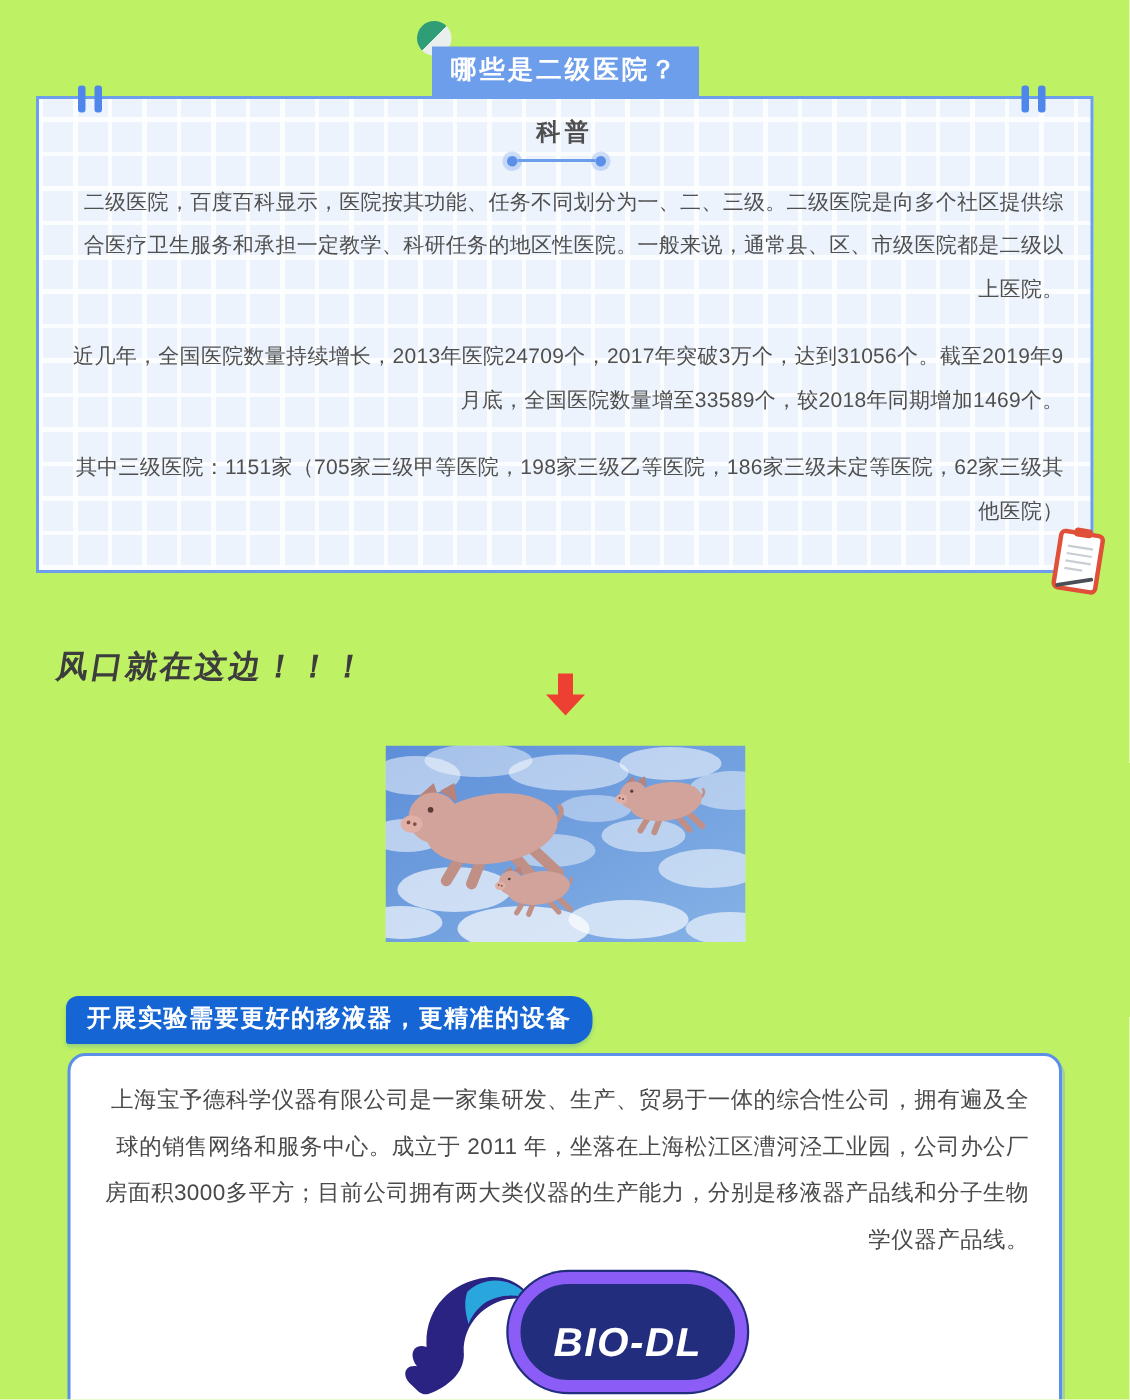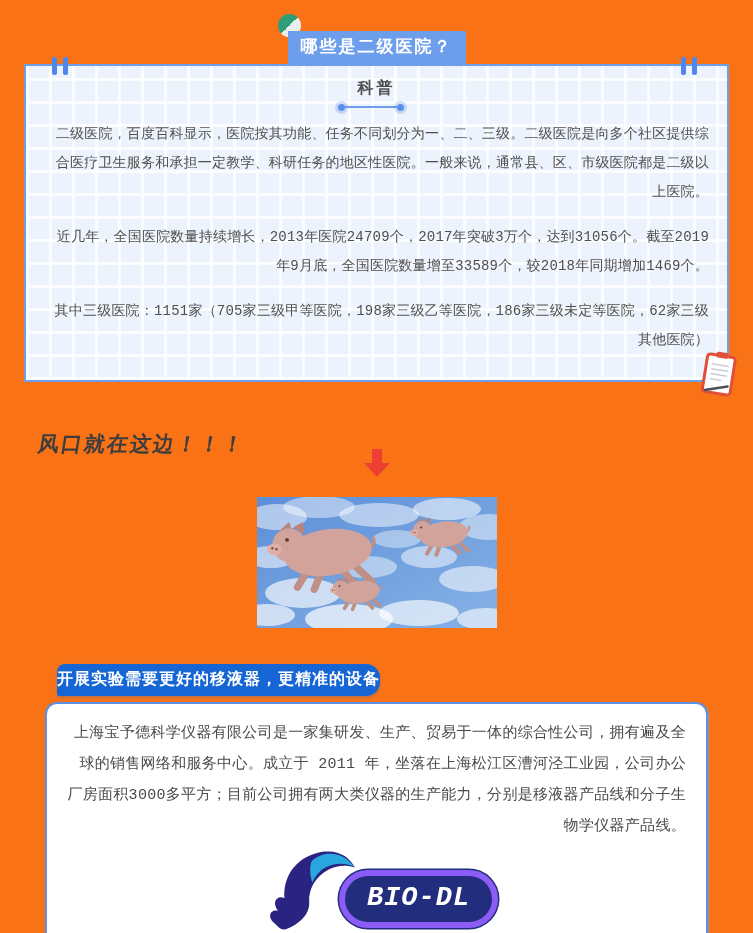--- a/index.html
+++ b/index.html
@@ -1,17 +1,17 @@
 <!DOCTYPE html>
 <html><head>
 <meta charset="utf-8">
 <style>
   html,body{margin:0;padding:0;background:#fff;}
-  .page{position:relative;width:753px;height:933px;margin:0 auto;background:#f97316;
-        font-family:Liberation Mono, monospace;overflow:hidden;}
+  .page{position:relative;width:753px;height:933px;margin:0 auto;background:#bef264;
+        font-family:Liberation Sans, sans-serif;overflow:hidden;}
 
   
   .hero{text-align:center;margin-top:31px;position:relative;height:28px;}
   .badge-wrap{display:inline-block;position:relative;}
   .corner-circle{position:absolute;left:-10px;top:-17px;width:23px;height:23px;border-radius:50%;
         background:linear-gradient(135deg,#2f9e77 0 50%,#e9efec 50% 100%);z-index:0;}
   .badge{display:inline-block;position:relative;z-index:1;margin:0;background:#6d9eeb;color:#fff;
         font-size:17px;font-weight:700;letter-spacing:2px;padding:4px 13px 6px;}
 
   
@@ -45,33 +45,33 @@
   .down-arrow{display:inline-block;width:0;height:0;position:relative;}
   .down-arrow::before{content:"";position:absolute;left:-5px;top:-28px;width:10px;height:15px;background:#ee3f33;}
   .down-arrow::after{content:"";position:absolute;left:-13px;top:-14px;border-left:13px solid transparent;
         border-right:13px solid transparent;border-top:14px solid #ee3f33;}
 
   
   .pigs{margin:3px auto 0;width:240px;height:131px;display:block;}
   .pigs svg{display:block;}
 
   
-  .promo-label{display:inline-block;margin:36px 0 0 57px;background:#1566d4;color:#fff;
-        font-size:16px;font-weight:700;letter-spacing:1px;padding:5px 0 6px;
+  .promo-label{display:inline-block;margin:36px 0 0 44px;background:#1566d4;color:#fff;
+        font-size:16px;font-weight:700;letter-spacing:1px;padding:5px 14px 6px;
         border-radius:8px 14px 14px 2px;box-shadow:0 2px 3px rgba(21,102,212,.25);position:relative;z-index:2;}
   .promo-box{box-sizing:border-box;width:663px;margin:6px auto 0;min-height:219px;
         border:2px solid #5b8fe8;border-radius:12px;background:#fff;
         box-shadow:2px 3px 0 rgba(120,160,235,.4);padding:14px 20px 10px;}
   .promo-box .intro{margin:0;font-size:15px;line-height:31px;color:#4a4a4a;letter-spacing:.3px;text-align:right;}
 
   .logo{display:flex;align-items:flex-end;justify-content:center;margin-top:0;height:92px;}
   .logo svg{position:relative;z-index:1;}
   .logo-pill{position:relative;z-index:2;margin-left:-34px;margin-bottom:6px;background:#232d7d;color:#fff;
-        border:6px solid #8b5cf6;box-shadow:0 0 0 1.5px #232d7d;border-radius:999px;
-        padding:7px 22px 9px;font-size:27px;font-weight:700;font-style:italic;letter-spacing:1px;}
+        border:8px solid #8b5cf6;box-shadow:0 0 0 1.5px #232d7d;border-radius:999px;
+        padding:24px 22px 9px;font-size:27px;font-weight:700;font-style:italic;letter-spacing:1px;}
 </style>
 </head>
 <body>
 
 <div class="page">
 
   <div class="hero">
     <div class="badge-wrap">
       <span class="corner-circle"></span>
       <h1 class="badge">哪些是二级医院？</h1>

